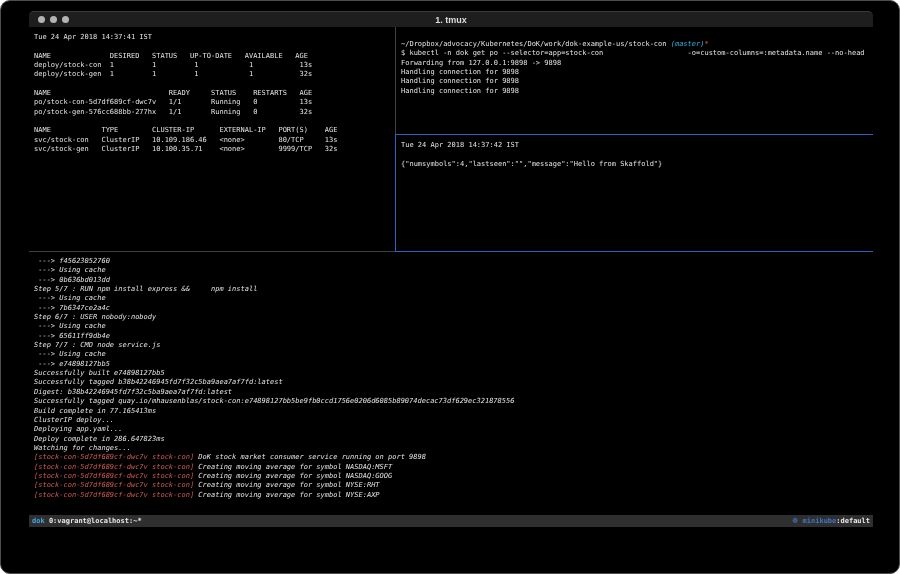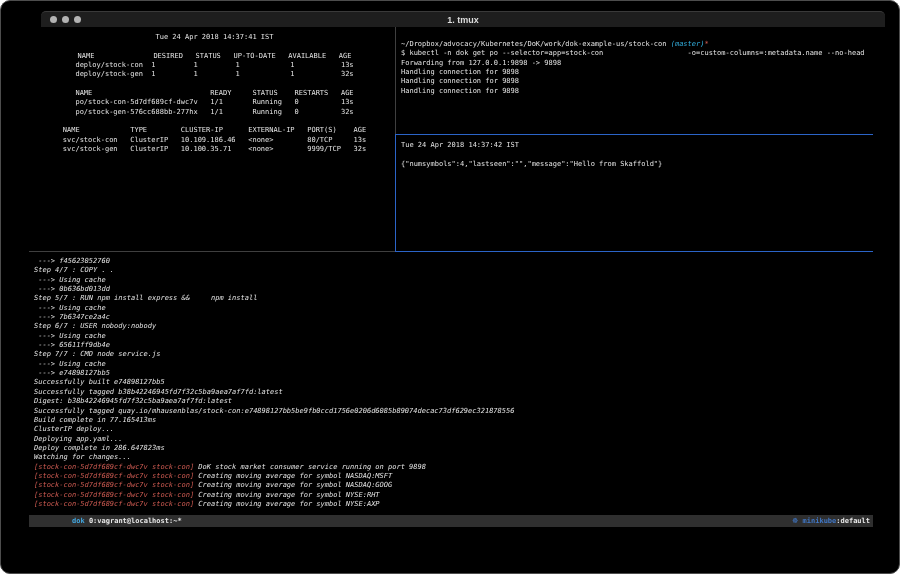--- a/index.html
+++ b/index.html
@@ -4,43 +4,43 @@
 <style>
   * { margin:0; padding:0; box-sizing:border-box; }
   html,body { width:900px; height:574px; background:#ffffff; overflow:hidden;
               font-family:"DejaVu Sans Mono", monospace; }
   .frame { position:absolute; left:0; top:0; width:900px; height:574px;
            background:var(--background,#000); border:1px solid #4d4d4d; border-radius:10px;
            overflow:hidden; }
   .window { position:absolute; left:28px; top:10px; width:844px; height:517px; }
   .titlebar { position:absolute; left:0; top:0; width:844px; height:16px;
               background:var(--titlebar_bg,#1e1e1e); border-radius:5px 5px 0 0;
-              border-top:1px solid #3a3a3a;margin-left:12px; }
+              border-top:1px solid #3a3a3a; }
   .dots { position:absolute; left:9px; top:4px; display:flex; gap:5px; }
   .dot { width:7px; height:7px; border-radius:50%; background:#b3b3b3; }
   .titletext { width:100%; text-align:center; line-height:16px; color:#dddddd;
                font-family:"Liberation Sans", sans-serif; font-size:9px; font-weight:bold; }
   .termbody { position:absolute; left:0; top:16px; width:844px; height:488px;
               background:var(--background,#000); }
   .pane { position:absolute; overflow:hidden; color:var(--foreground,#e4e4e4); font-size:7px; }
   .tline { height:9.35px; line-height:9.35px; white-space:pre; }
-  .pane-tl  { left:0;   top:0;   width:366px; height:224px; padding:6px 0 0 5px;text-align:center; }
+  .pane-tl  { left:0;   top:0;   width:366px; height:224px; padding:6px 0 0 5px; }
   .pane-tru { left:367px; top:0;   width:477px; height:107px; padding:13px 0 0 5px; }
   .pane-trl { left:367px; top:108px; width:477px; height:116px; padding:6px 0 0 5px; }
   .pane-bot { left:0;   top:225px; width:844px; height:263px; padding:5px 0 0 5px;font-style:italic; }
   .border-div { position:absolute; }
   .b-v-upper { left:366px; top:0; width:1px; height:107px; background:var(--inactive_border_gray,#3f3f3f); }
   .b-v-lower { left:366px; top:107px; width:1px; height:118px; background:var(--active_border_blue,#2b64c8); }
   .b-h-right-mid  { left:366px; top:107px; width:478px; height:1px; background:var(--active_border_blue,#2b64c8); }
   .b-h-left-main  { left:0; top:224px; width:366px; height:1px; background:var(--inactive_border_gray,#3f3f3f); }
   .b-h-right-main { left:366px; top:224px; width:478px; height:1px; background:var(--active_border_blue,#2b64c8); }
   .statusbar { position:absolute; left:0; top:504px; width:844px; height:12px;
                background:var(--statusbar_bg,#2f2f2f); font-size:7px; font-weight:bold;
                line-height:12px; color:#e8e8e8; padding:0 3px; white-space:pre; }
-  .sb-session { color:var(--session_blue,#42a7e0);margin-left:40px; }
+  .sb-session { color:var(--session_blue,#42a7e0); }
   .sb-right { position:absolute; right:3px; top:0; line-height:12px; white-space:pre; }
   .sb-kube-icon, .sb-kube-cluster { color:var(--kube_blue,#4077c6); }
   .sb-kube-icon { font-family:"DejaVu Sans", sans-serif; }
 </style>
 </head>
 <body>
 
 <div class="frame">
   <div class="window">
 
@@ -77,21 +77,20 @@
           <div class="tline"><span>Handling connection for 9898</span></div>
           <div class="tline"><span>Handling connection for 9898</span></div>
         </div>
       <div class="pane pane-trl">
           <div class="tline"><span>Tue 24 Apr 2018 14:37:42 IST</span></div>
           <div class="tline"><span></span></div>
           <div class="tline"><span>{"numsymbols":4,"lastseen":"","message":"Hello from Skaffold"}</span></div>
         </div>
       <div class="pane pane-bot">
           <div class="tline"><span> ---&gt; f45623052760</span></div>
-          <div class="tline"><span>Step 4/7 : COPY . .</span></div>
           <div class="tline"><span> ---&gt; Using cache</span></div>
           <div class="tline"><span> ---&gt; 0b636bd013dd</span></div>
           <div class="tline"><span>Step 5/7 : RUN npm install express &amp;&amp;     npm install</span></div>
           <div class="tline"><span> ---&gt; Using cache</span></div>
           <div class="tline"><span> ---&gt; 7b6347ce2a4c</span></div>
           <div class="tline"><span>Step 6/7 : USER nobody:nobody</span></div>
           <div class="tline"><span> ---&gt; Using cache</span></div>
           <div class="tline"><span> ---&gt; 65611ff9db4e</span></div>
           <div class="tline"><span>Step 7/7 : CMD node service.js</span></div>
           <div class="tline"><span> ---&gt; Using cache</span></div>

